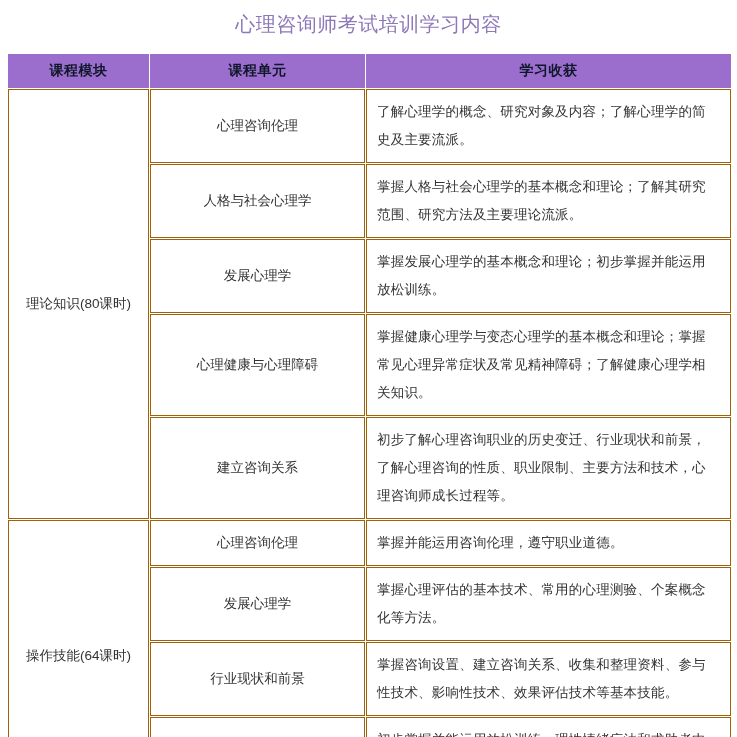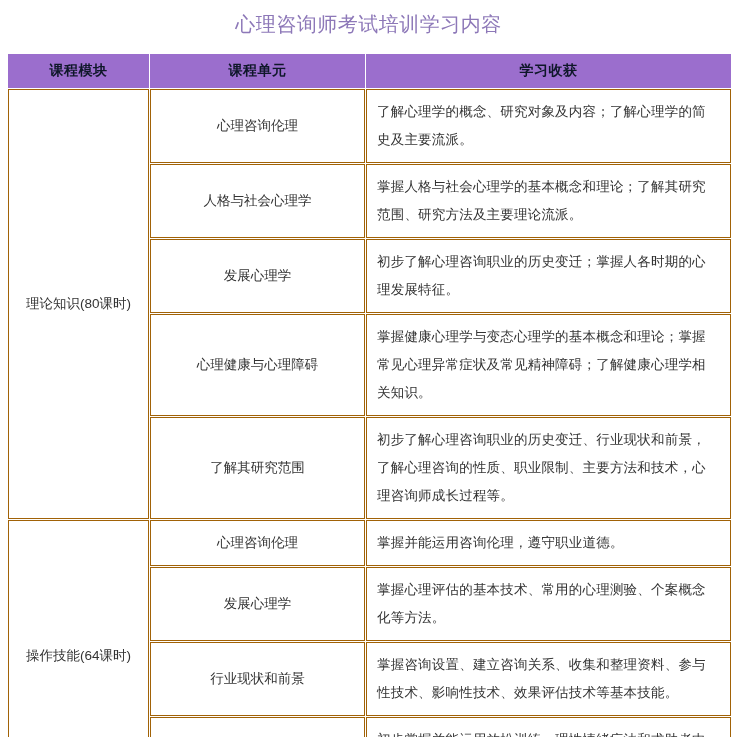--- a/index.html
+++ b/index.html
@@ -118,28 +118,28 @@
             <td class="module-cell" rowspan="5">理论知识(80课时)</td>
             <td class="unit-cell">心理咨询伦理</td>
             <td class="outcome-cell">了解心理学的概念、研究对象及内容；了解心理学的简史及主要流派。</td>
           </tr>
           <tr>
             <td class="unit-cell">人格与社会心理学</td>
             <td class="outcome-cell">掌握人格与社会心理学的基本概念和理论；了解其研究范围、研究方法及主要理论流派。</td>
           </tr>
           <tr>
             <td class="unit-cell">发展心理学</td>
-            <td class="outcome-cell">初步了解心理咨询职业的历史变迁；掌握人各时期的心理发展特征。</td>
+            <td class="outcome-cell">掌握发展心理学的基本概念和理论；初步掌握并能运用放松训练。</td>
           </tr>
           <tr>
             <td class="unit-cell">心理健康与心理障碍</td>
             <td class="outcome-cell">掌握健康心理学与变态心理学的基本概念和理论；掌握常见心理异常症状及常见精神障碍；了解健康心理学相关知识。</td>
           </tr>
           <tr>
-            <td class="unit-cell">了解其研究范围</td>
+            <td class="unit-cell">建立咨询关系</td>
             <td class="outcome-cell">初步了解心理咨询职业的历史变迁、行业现状和前景，了解心理咨询的性质、职业限制、主要方法和技术，心理咨询师成长过程等。</td>
           </tr>
           <tr>
             <td class="module-cell" rowspan="4">操作技能(64课时)</td>
             <td class="unit-cell">心理咨询伦理</td>
             <td class="outcome-cell">掌握并能运用咨询伦理，遵守职业道德。</td>
           </tr>
           <tr>
             <td class="unit-cell">发展心理学</td>
             <td class="outcome-cell">掌握心理评估的基本技术、常用的心理测验、个案概念化等方法。</td>

